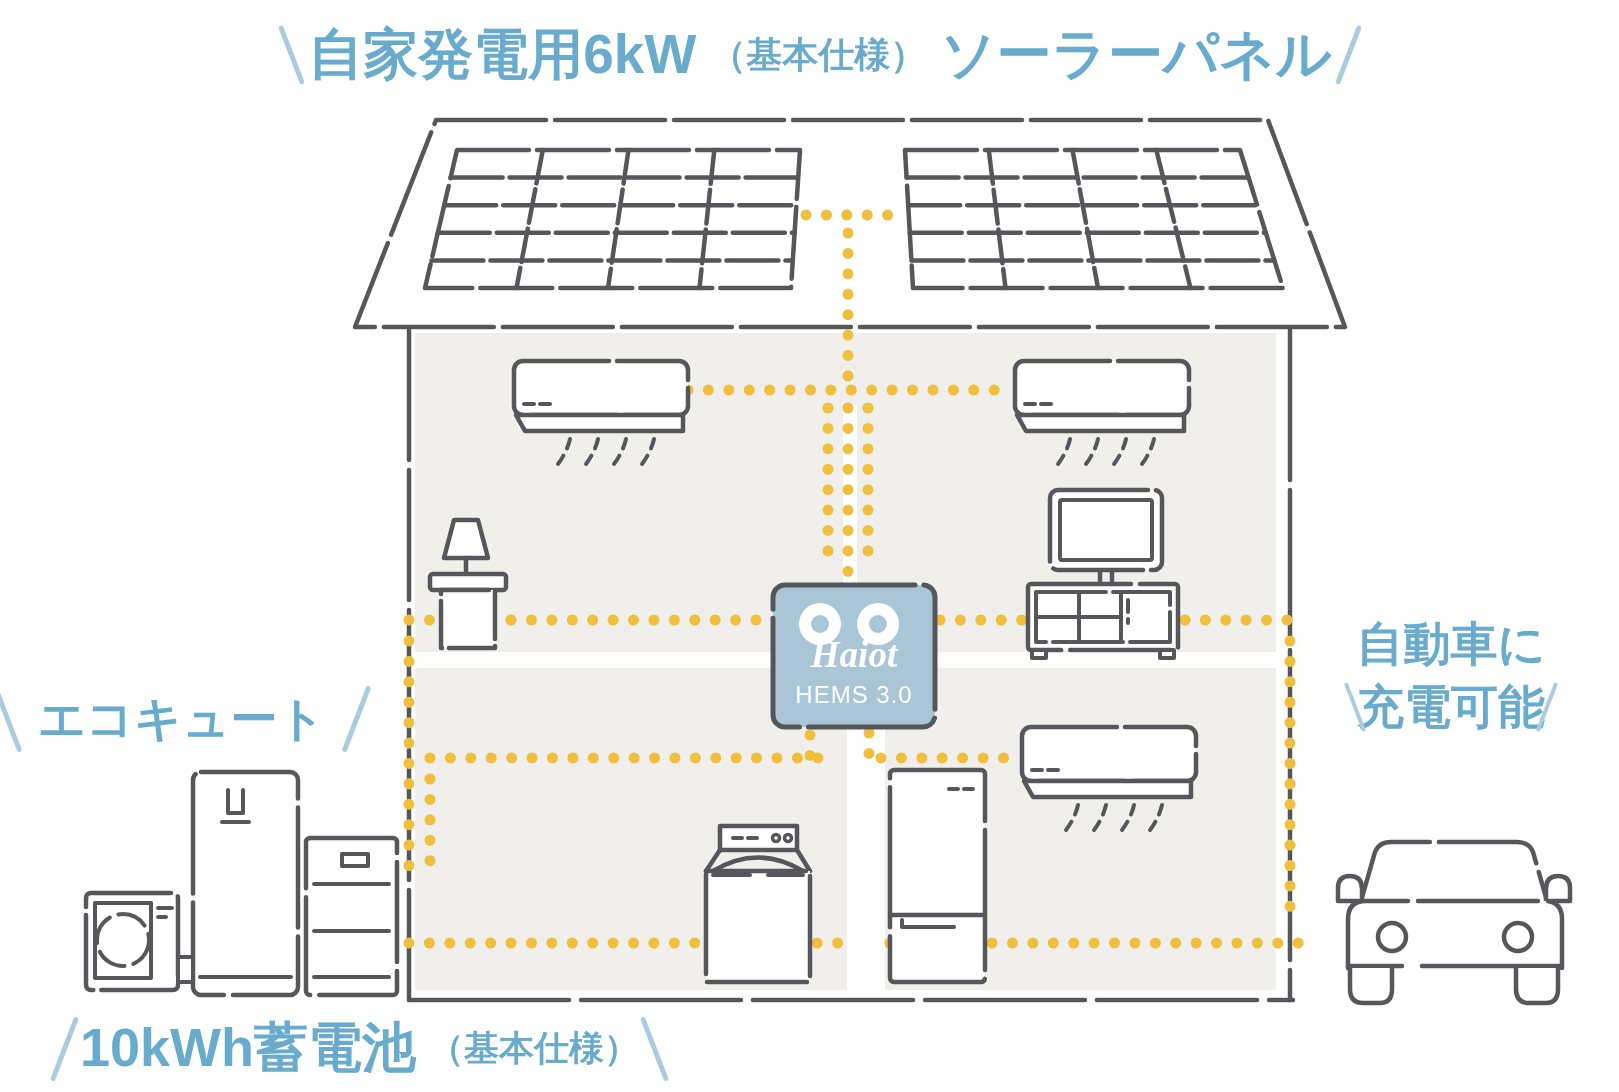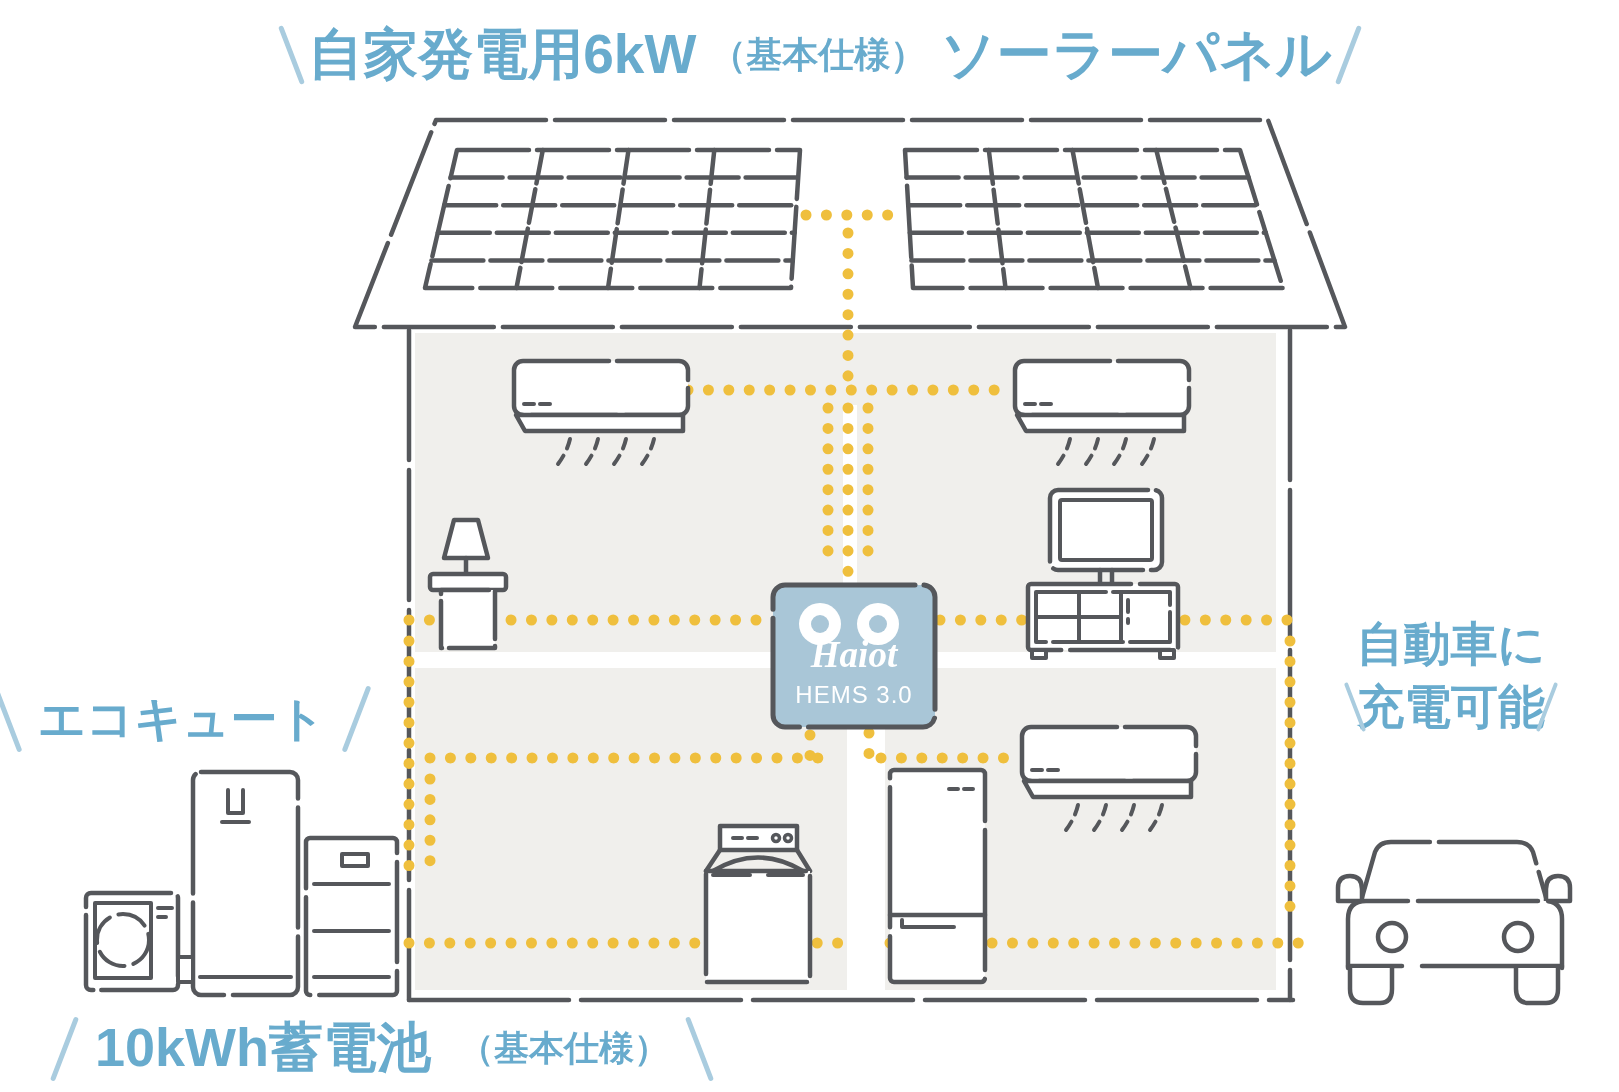--- a/index.html
+++ b/index.html
@@ -6,21 +6,21 @@
   .stage{position:relative;width:1619px;height:1092px;background:#ffffff;overflow:hidden;
          font-family:"Liberation Sans",sans-serif;}
   .stage svg{position:absolute;left:0;top:0;}
   .label{position:absolute;display:flex;align-items:center;color:#68ABCD;font-weight:bold;white-space:nowrap;}
   .slash{display:inline-block;width:5px;border-radius:4px;background:#A9CCDF;flex:0 0 auto;}
   .slash.bs{transform:rotate(-21deg);} 
   .slash.fs{transform:rotate(21deg);}  
   .title-label{left:290px;top:18px;width:1060px;justify-content:center;gap:14px;font-size:55px;}
   .title-label .spec{font-size:36px;}
   .ecocute-label{left:5px;top:684px;gap:28px;font-size:47px;}
-  .battery-label{left:62px;top:1012px;gap:28px;font-size:54px;}
+  .battery-label{left:62px;top:1012px;gap:13px;font-size:54px;}
   .battery-label .spec{font-size:35px;}
   .ev-label{left:1295px;top:612px;width:312px;display:block;text-align:center;
             font-size:47px;line-height:63px;}
   .ev-label .ev-row{display:flex;align-items:center;justify-content:center;gap:0;}
   .hems-text{position:absolute;left:773px;top:636px;width:162px;text-align:center;color:#fff;}
   .hems-brand{font-family:"Liberation Serif",serif;font-style:italic;font-weight:bold;font-size:37px;line-height:38px;}
   .hems-model{font-size:24px;font-weight:normal;letter-spacing:1px;margin-top:7px;}
 </style>
 </head>
 <body>

